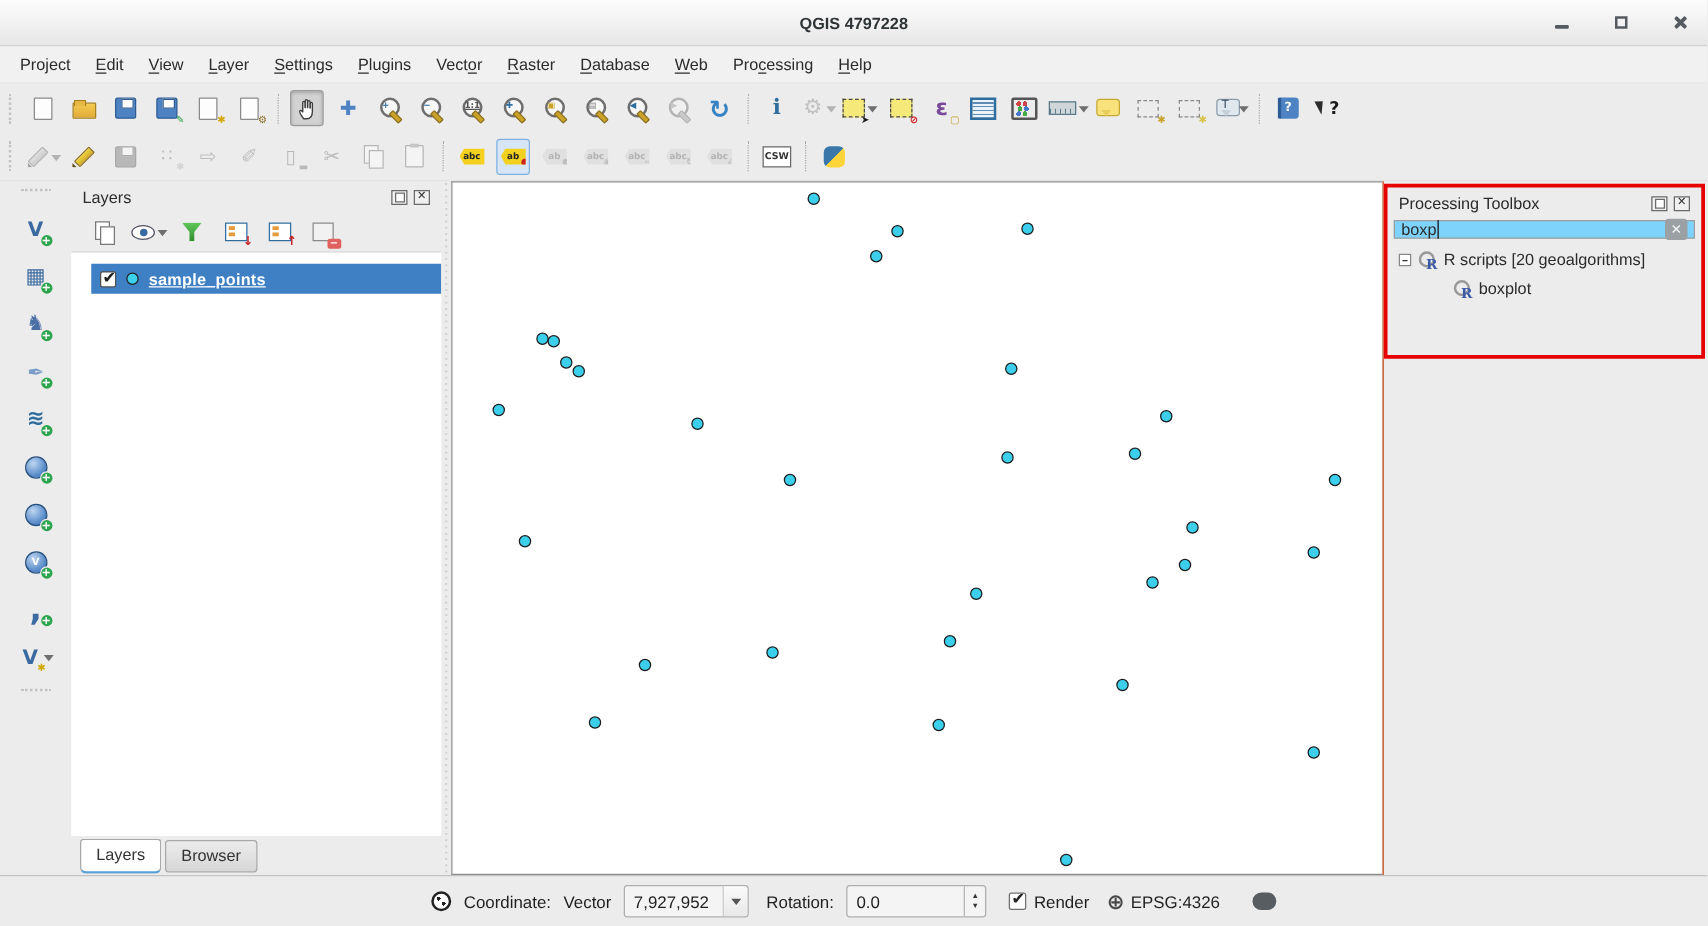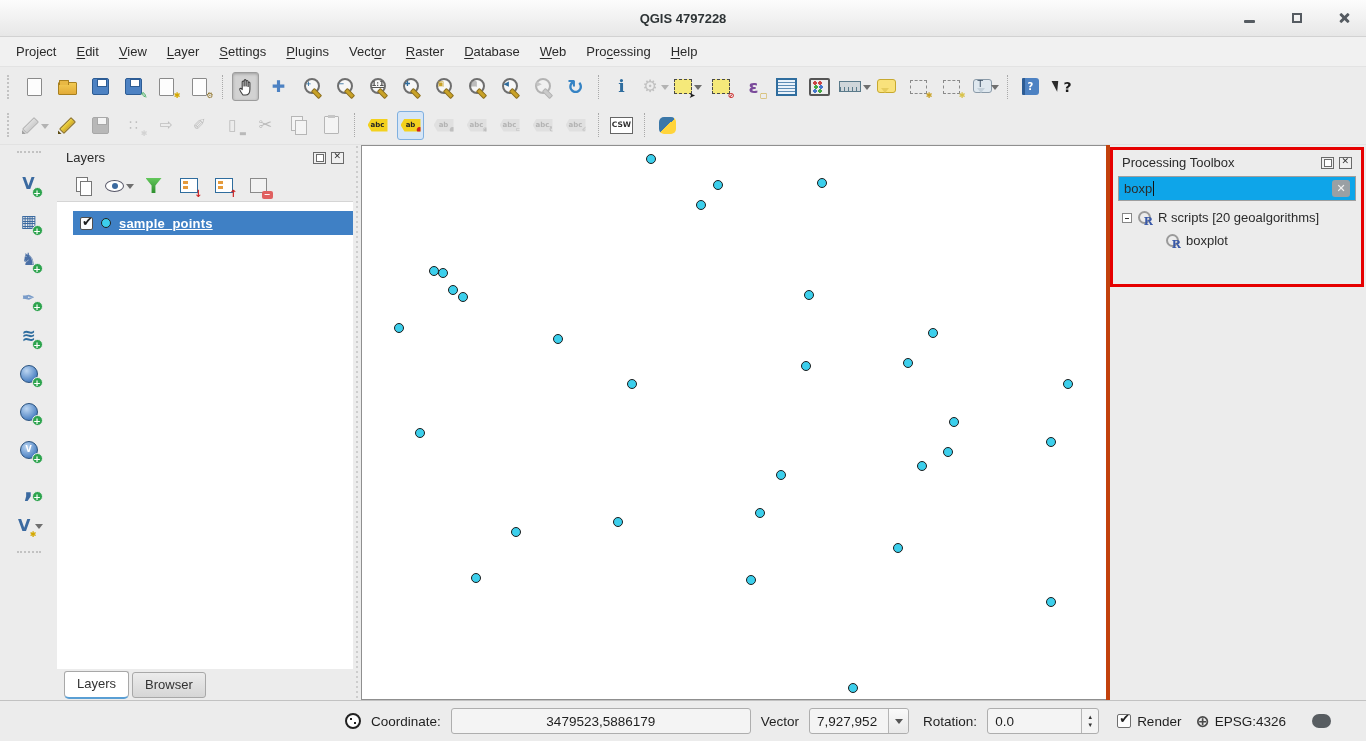--- a/index.html
+++ b/index.html
@@ -112,23 +112,23 @@
 .lcb i{position:absolute;left:1px;top:-4px;font-size:13px;color:#1d1d1d;font-style:normal}
 .lsym{width:10px;height:10px;border-radius:50%;border:1px solid #222;flex:none}
 .lname{color:#fff;font-size:13px;font-weight:bold;text-decoration:underline;letter-spacing:.2px}
 .ltabs{height:31px;display:flex;align-items:flex-end;padding-left:7px;gap:3px;background:#ececec;flex:none}
 .tab{font-size:13px;color:#333;padding:4px 12px 5px;border:1px solid #a8a8a8;background:linear-gradient(#ececec,#d6d6d6);border-radius:3px;margin-bottom:2px}
 .tab.active{background:#fff;border-bottom:2px solid #5a9fd4;border-radius:3px 3px 5px 5px;margin-bottom:1px;padding-bottom:6px}
 #splitter{width:8px;background-image:radial-gradient(circle 1px at 4px 2px,#cdcdcd 95%,transparent);background-size:8px 5px;background-repeat:repeat-y}
 #map-canvas{flex:1;background:#fff;border:1px solid #8f8f8f;border-right:none;position:relative;overflow:hidden}
 .pt{position:absolute;width:10px;height:10px;border:1.5px solid #1c1c1c;border-radius:50%}
 
-#right-panel{width:260px;position:relative;background:#ececec;border-left:4px solid #c2410c}
+#right-panel{width:260px;position:relative;background:#ececec;border-left:1px solid #c2410c}
 #procbox{margin:2px 2px 0 0;border:3px solid #e60000;height:140px;background:#ececec;display:flex;flex-direction:column}
-#psearch{margin:1px 5px 5px 5px;height:25px;background:#0ea5e9;border:1px solid #9e9e9e;display:flex;align-items:center;padding:0 5px;font-size:13px;flex:none}
+#psearch{margin:1px 5px 5px 5px;height:15px;background:#7dd3fc;border:1px solid #9e9e9e;display:flex;align-items:center;padding:0 5px;font-size:13px;flex:none}
 .caret{display:inline-block;width:1px;height:15px;background:#111;margin-left:1px}
 .clearx{margin-left:auto;width:18px;height:17px;border-radius:3px;background:#9aa0a4;color:#f2f2f2;font-size:11px;
   display:flex;align-items:center;justify-content:center;font-weight:bold}
 #ptree{flex:1;overflow:hidden}
 .trow{height:23px;display:flex;align-items:center;gap:6px;font-size:13px;color:#2b2b2b}
 .expander{width:10px;height:10px;border:1px solid #868686;background:#fff;position:relative;flex:none}
 .expander::after{content:"";position:absolute;left:2px;top:4px;width:4px;height:1px;background:#333}
 .ric{width:14px;height:14px;position:relative;flex:none}
 .ric::before{content:"";position:absolute;left:0;top:0;width:9px;height:9px;border:2px solid #9a9a9a;border-radius:50%}
 .ric b{position:absolute;right:-1px;bottom:-2px;font-family:"DejaVu Serif",serif;font-size:11px;color:#3858a8;line-height:1}
@@ -573,21 +573,20 @@
             <span class="tlabel">boxplot</span>
           </div>
         </div>
     </div>
   </div>
 </div>
 
 <div id="statusbar">
   <span class="coordicon"></span>
   <span class="sb-label">Coordinate:</span>
-  <span class="sb-input coord">3479523,5886179</span>
   <span class="sb-label">Vector</span>
   <span class="sb-combo">
     <span class="val">7,927,952</span>
     <span class="chevcell2"></span>
   </span>
   <span class="sb-label" style="margin-left:4px">Rotation:</span>
   <span class="sb-spin">
     <span class="val">0.0</span>
     <span class="spinbtns">
         <i>▲</i>

